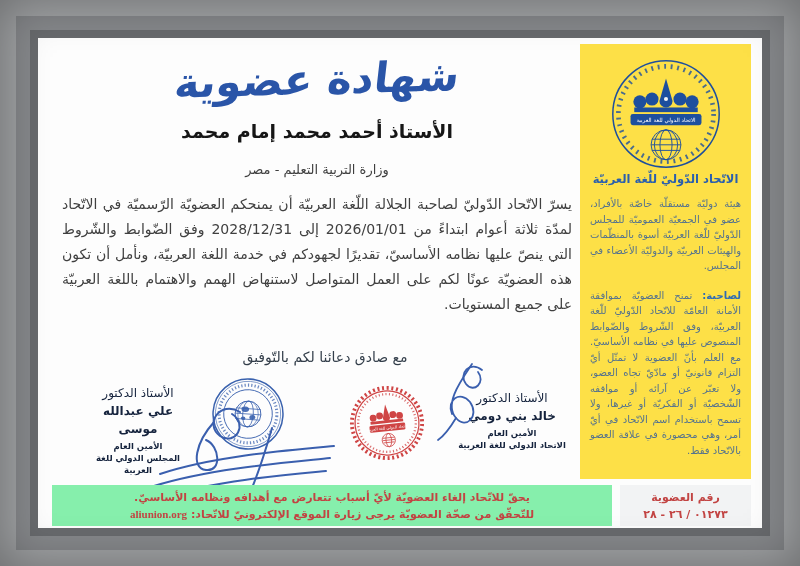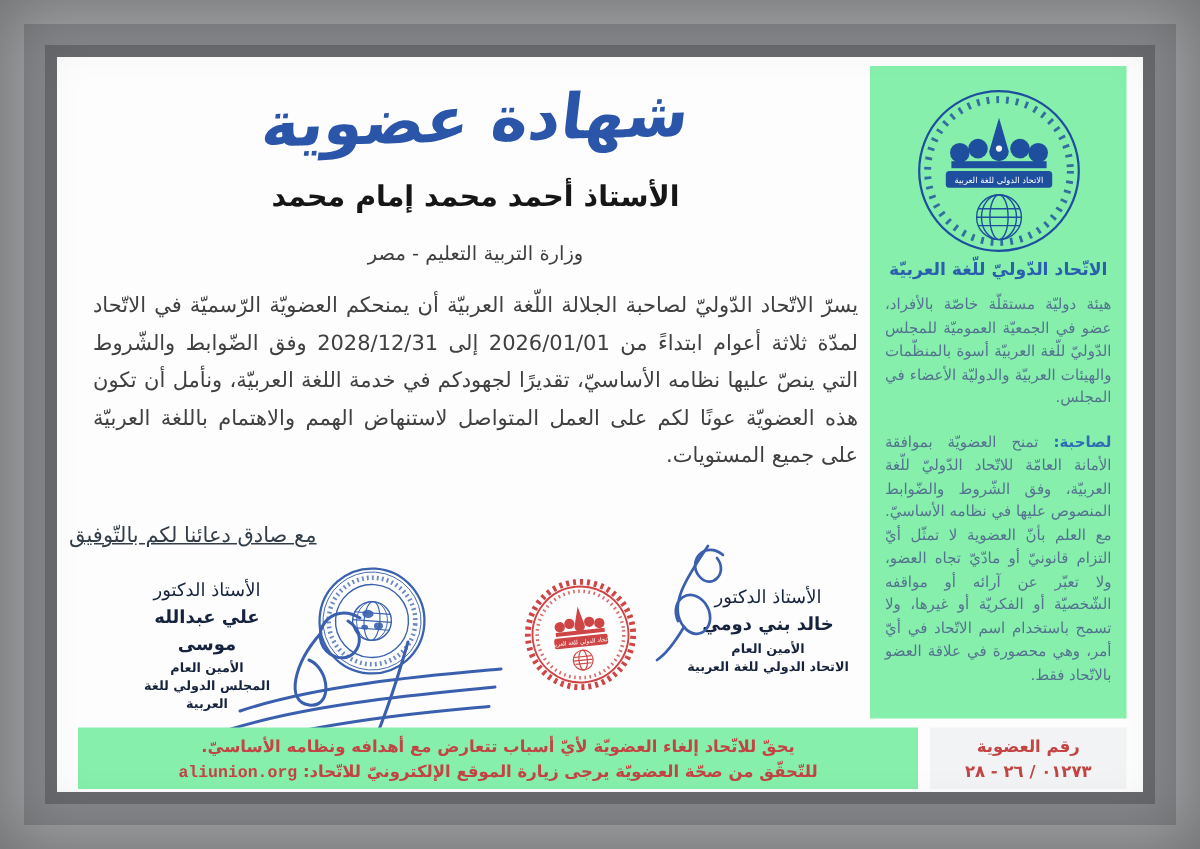--- a/index.html
+++ b/index.html
@@ -18,58 +18,58 @@
   
   .cal-title { position:absolute; left:24px; top:10px; width:510px; text-align:center;
     direction:rtl; color:#2a55a8; font-size:42px; font-weight:bold;
     transform:skewX(-8deg) rotate(-1.5deg); letter-spacing:-1px; line-height:64px; }
   .member-name { position:absolute; left:24px; top:82px; width:510px; text-align:center;
     direction:rtl; color:#161616; font-size:19px; font-weight:bold; }
   .member-org { position:absolute; left:24px; top:124px; width:510px; text-align:center;
     direction:rtl; color:#3f3f3f; font-size:13px; }
   .body-text { position:absolute; left:24px; top:154px; width:510px; direction:rtl;
     text-align:justify; color:#404040; font-size:14px; line-height:25px; }
-  .closing { position:absolute; left:8px; top:311px; width:510px; text-align:left;
-    direction:rtl; color:#333e4a; font-size:14px;text-decoration:underline; }
+  .closing { position:absolute; left:32px; top:311px; width:510px; text-align:center;
+    direction:rtl; color:#333e4a; font-size:14px; }
 
   
   .sig-block { position:absolute; direction:rtl; text-align:center; color:#15233d; }
   .sig-block .t1 { font-size:12px; font-weight:normal; line-height:17px; }
   .sig-block .t2 { font-size:12px; font-weight:bold; line-height:18px; }
   .sig-block .t3 { font-size:8.5px; font-weight:bold; line-height:12px; margin-top:2px; }
   .sig-block .t4 { font-size:8.5px; font-weight:bold; line-height:12px; }
   #sig-block-right { right:190px; top:352px; width:120px; }
   #sig-block-left  { left:44px;  top:347px; width:112px; }
 
   .stamp { position:absolute; }
   #red-stamp  { left:310px; top:346px; width:78px; height:78px; transform:rotate(-6deg); }
   #blue-stamp { left:172px; top:338px; width:76px; height:76px; transform:rotate(4deg); }
   #sig-right-svg { left:372px; top:318px; width:100px; height:90px; }
   #sig-left-svg  { left:106px; top:356px; width:200px; height:120px; }
 
   
   .sidebar { position:absolute; top:6px; right:11px; width:171px; height:435px;
-    background:#86efac; overflow:hidden; }
+    background:#fde047; overflow:hidden; }
   .logo-wrap { width:112px; height:112px; margin:14px auto 2px auto; }
   .org-caption { direction:rtl; text-align:center; color:#2a5fae; font-weight:bold;
     font-size:11.5px; white-space:nowrap; margin-top:2px; }
   .sb-about { direction:rtl; text-align:justify; color:#54728e; font-size:10px;
     line-height:15.5px; margin:10px 10px 0 10px; }
   .sb-membership { direction:rtl; text-align:justify; color:#54728e; font-size:10px;
     line-height:15.5px; margin:14px 10px 0 10px; }
   .sb-membership .lbl { color:#2f6cb4; font-weight:bold; }
 
   
   .footer-main { position:absolute; left:14px; top:447px; width:560px; height:41px;
     background:#86efac; direction:rtl; text-align:center; color:#c24443;
     font-size:11px; font-weight:bold; line-height:17px; padding-top:4px; }
   .footer-num { position:absolute; right:11px; top:447px; width:131px; height:41px;
     background:#f2f3f4; direction:rtl; text-align:center; color:#c24443;
     font-size:11px; font-weight:bold; line-height:17px; padding-top:4px; }
-  .site { font-family:Liberation Mono, monospace; }
+  .site { font-family:Liberation Serif, serif; }
 </style>
 </head>
 <body>
 
 <div class="frame-outer">
  <div class="frame-mid">
   <div class="frame-inner">
 
    <div class="page">
 

